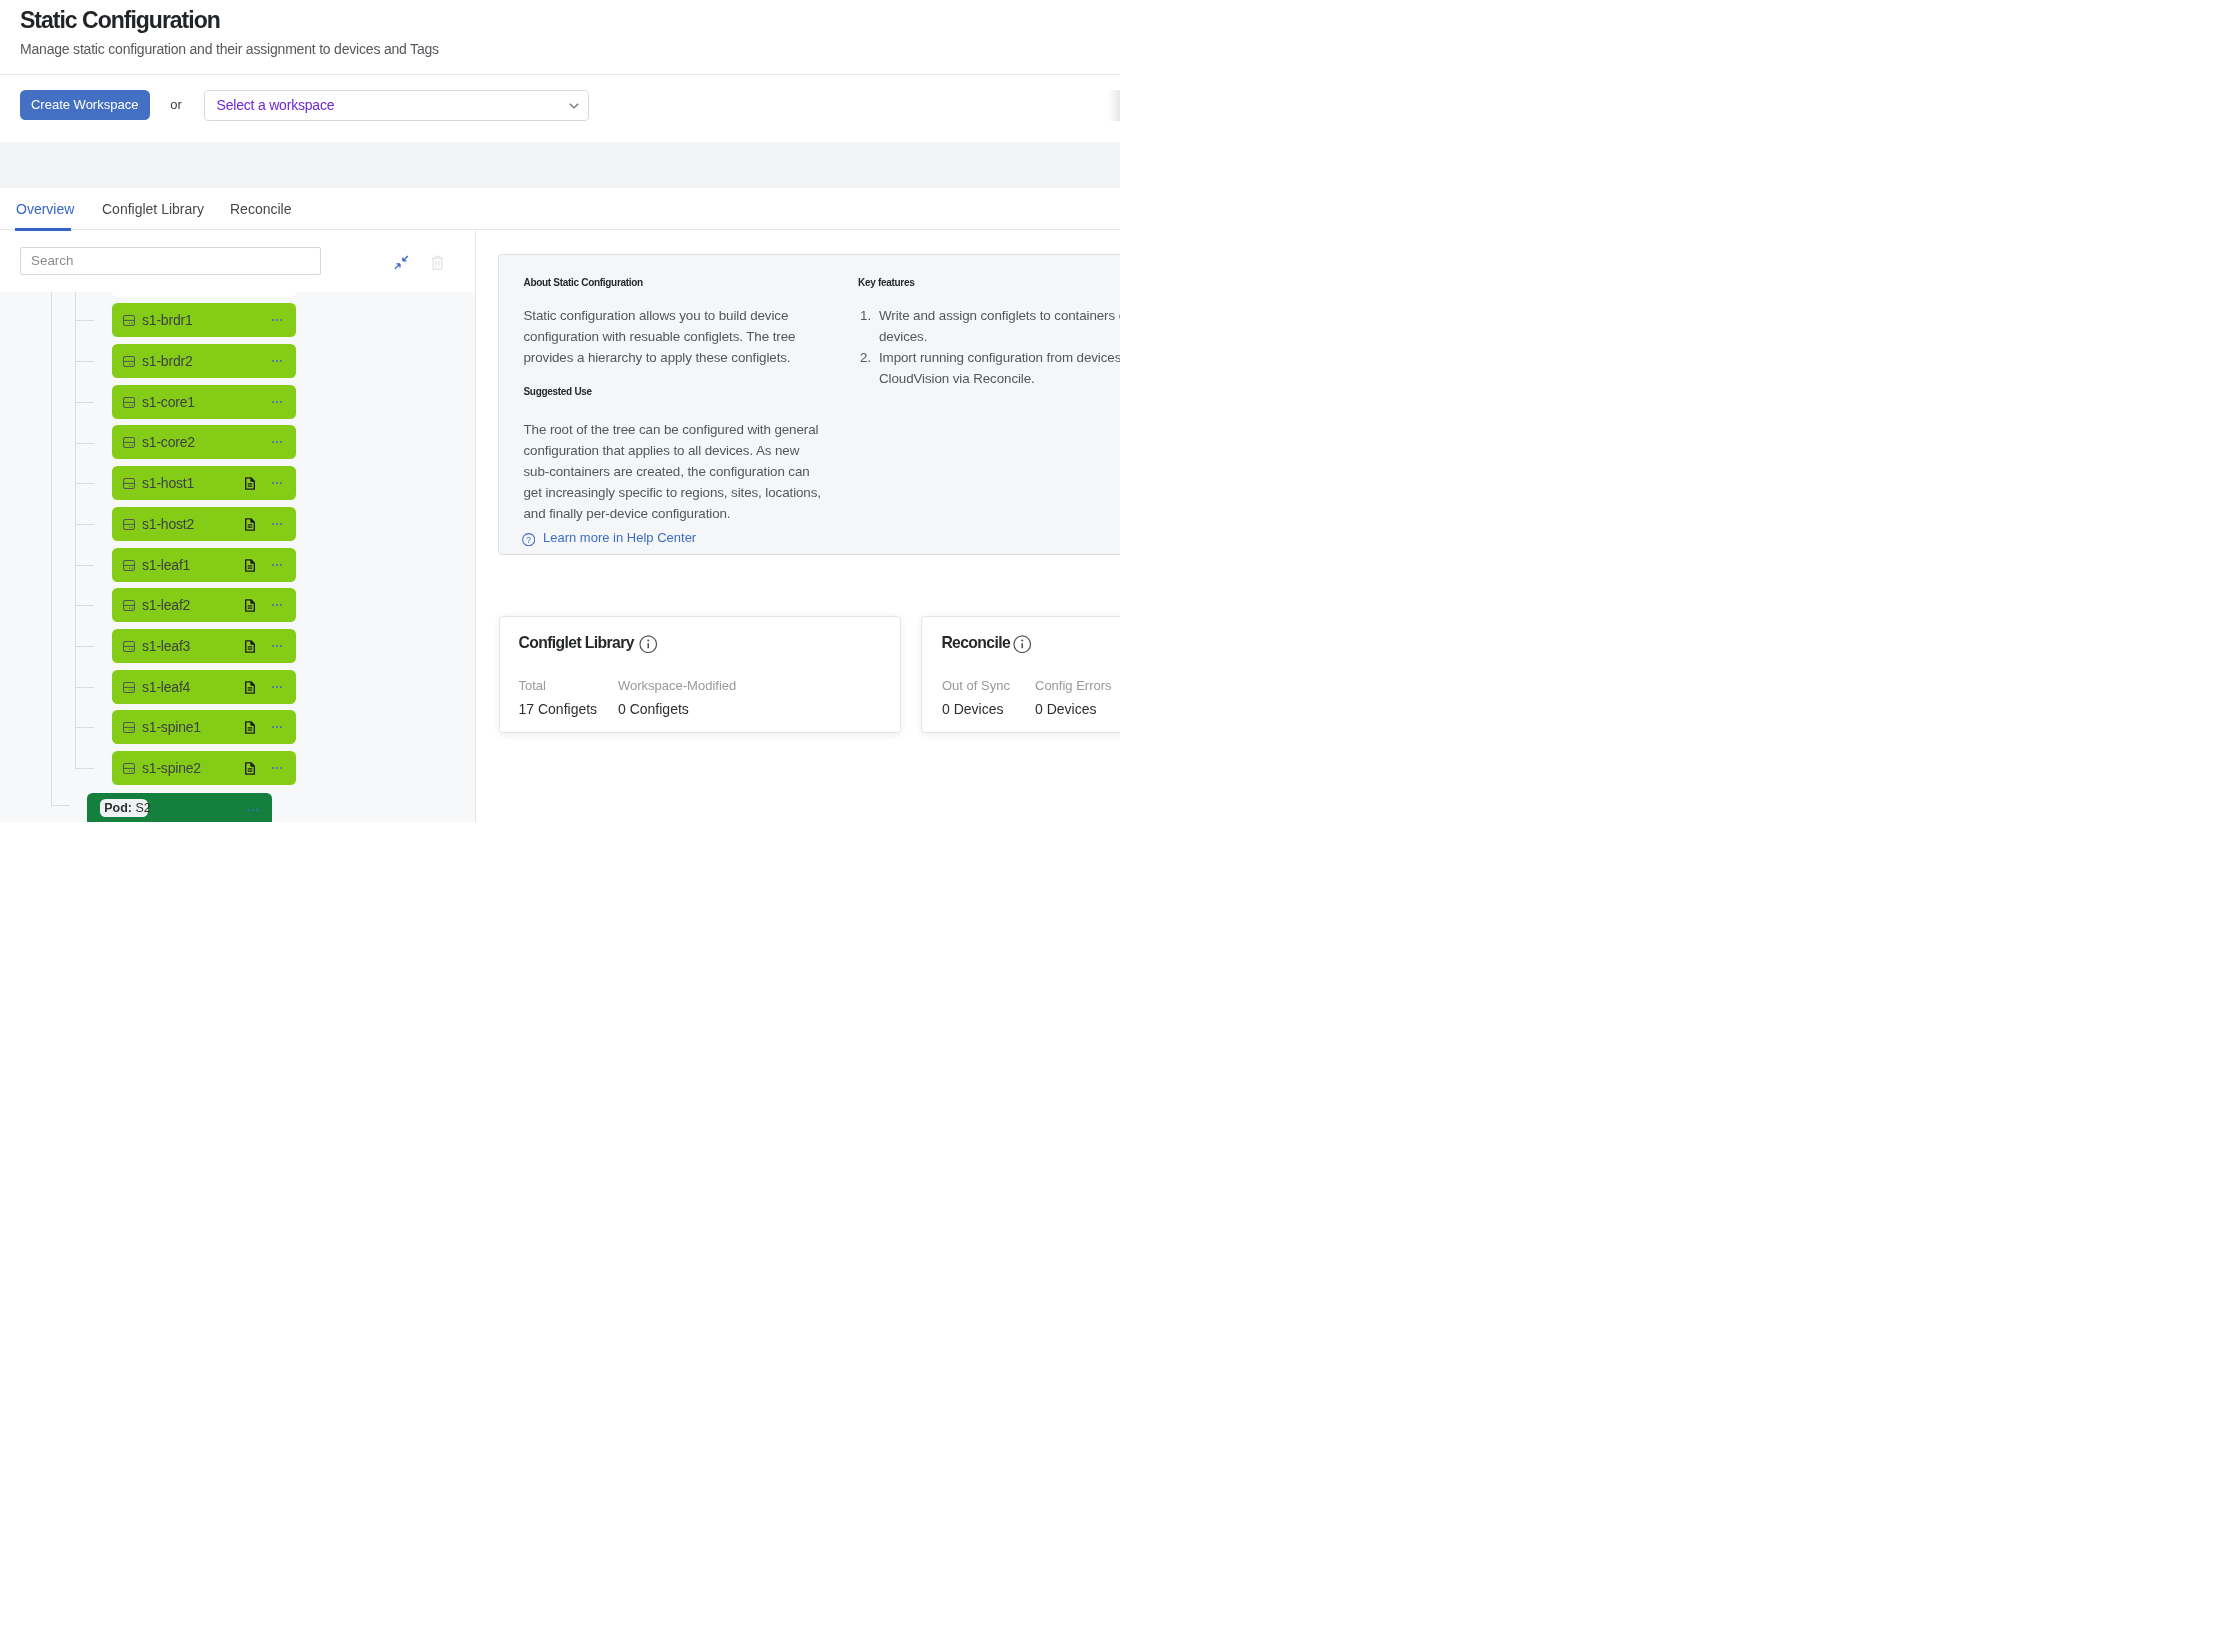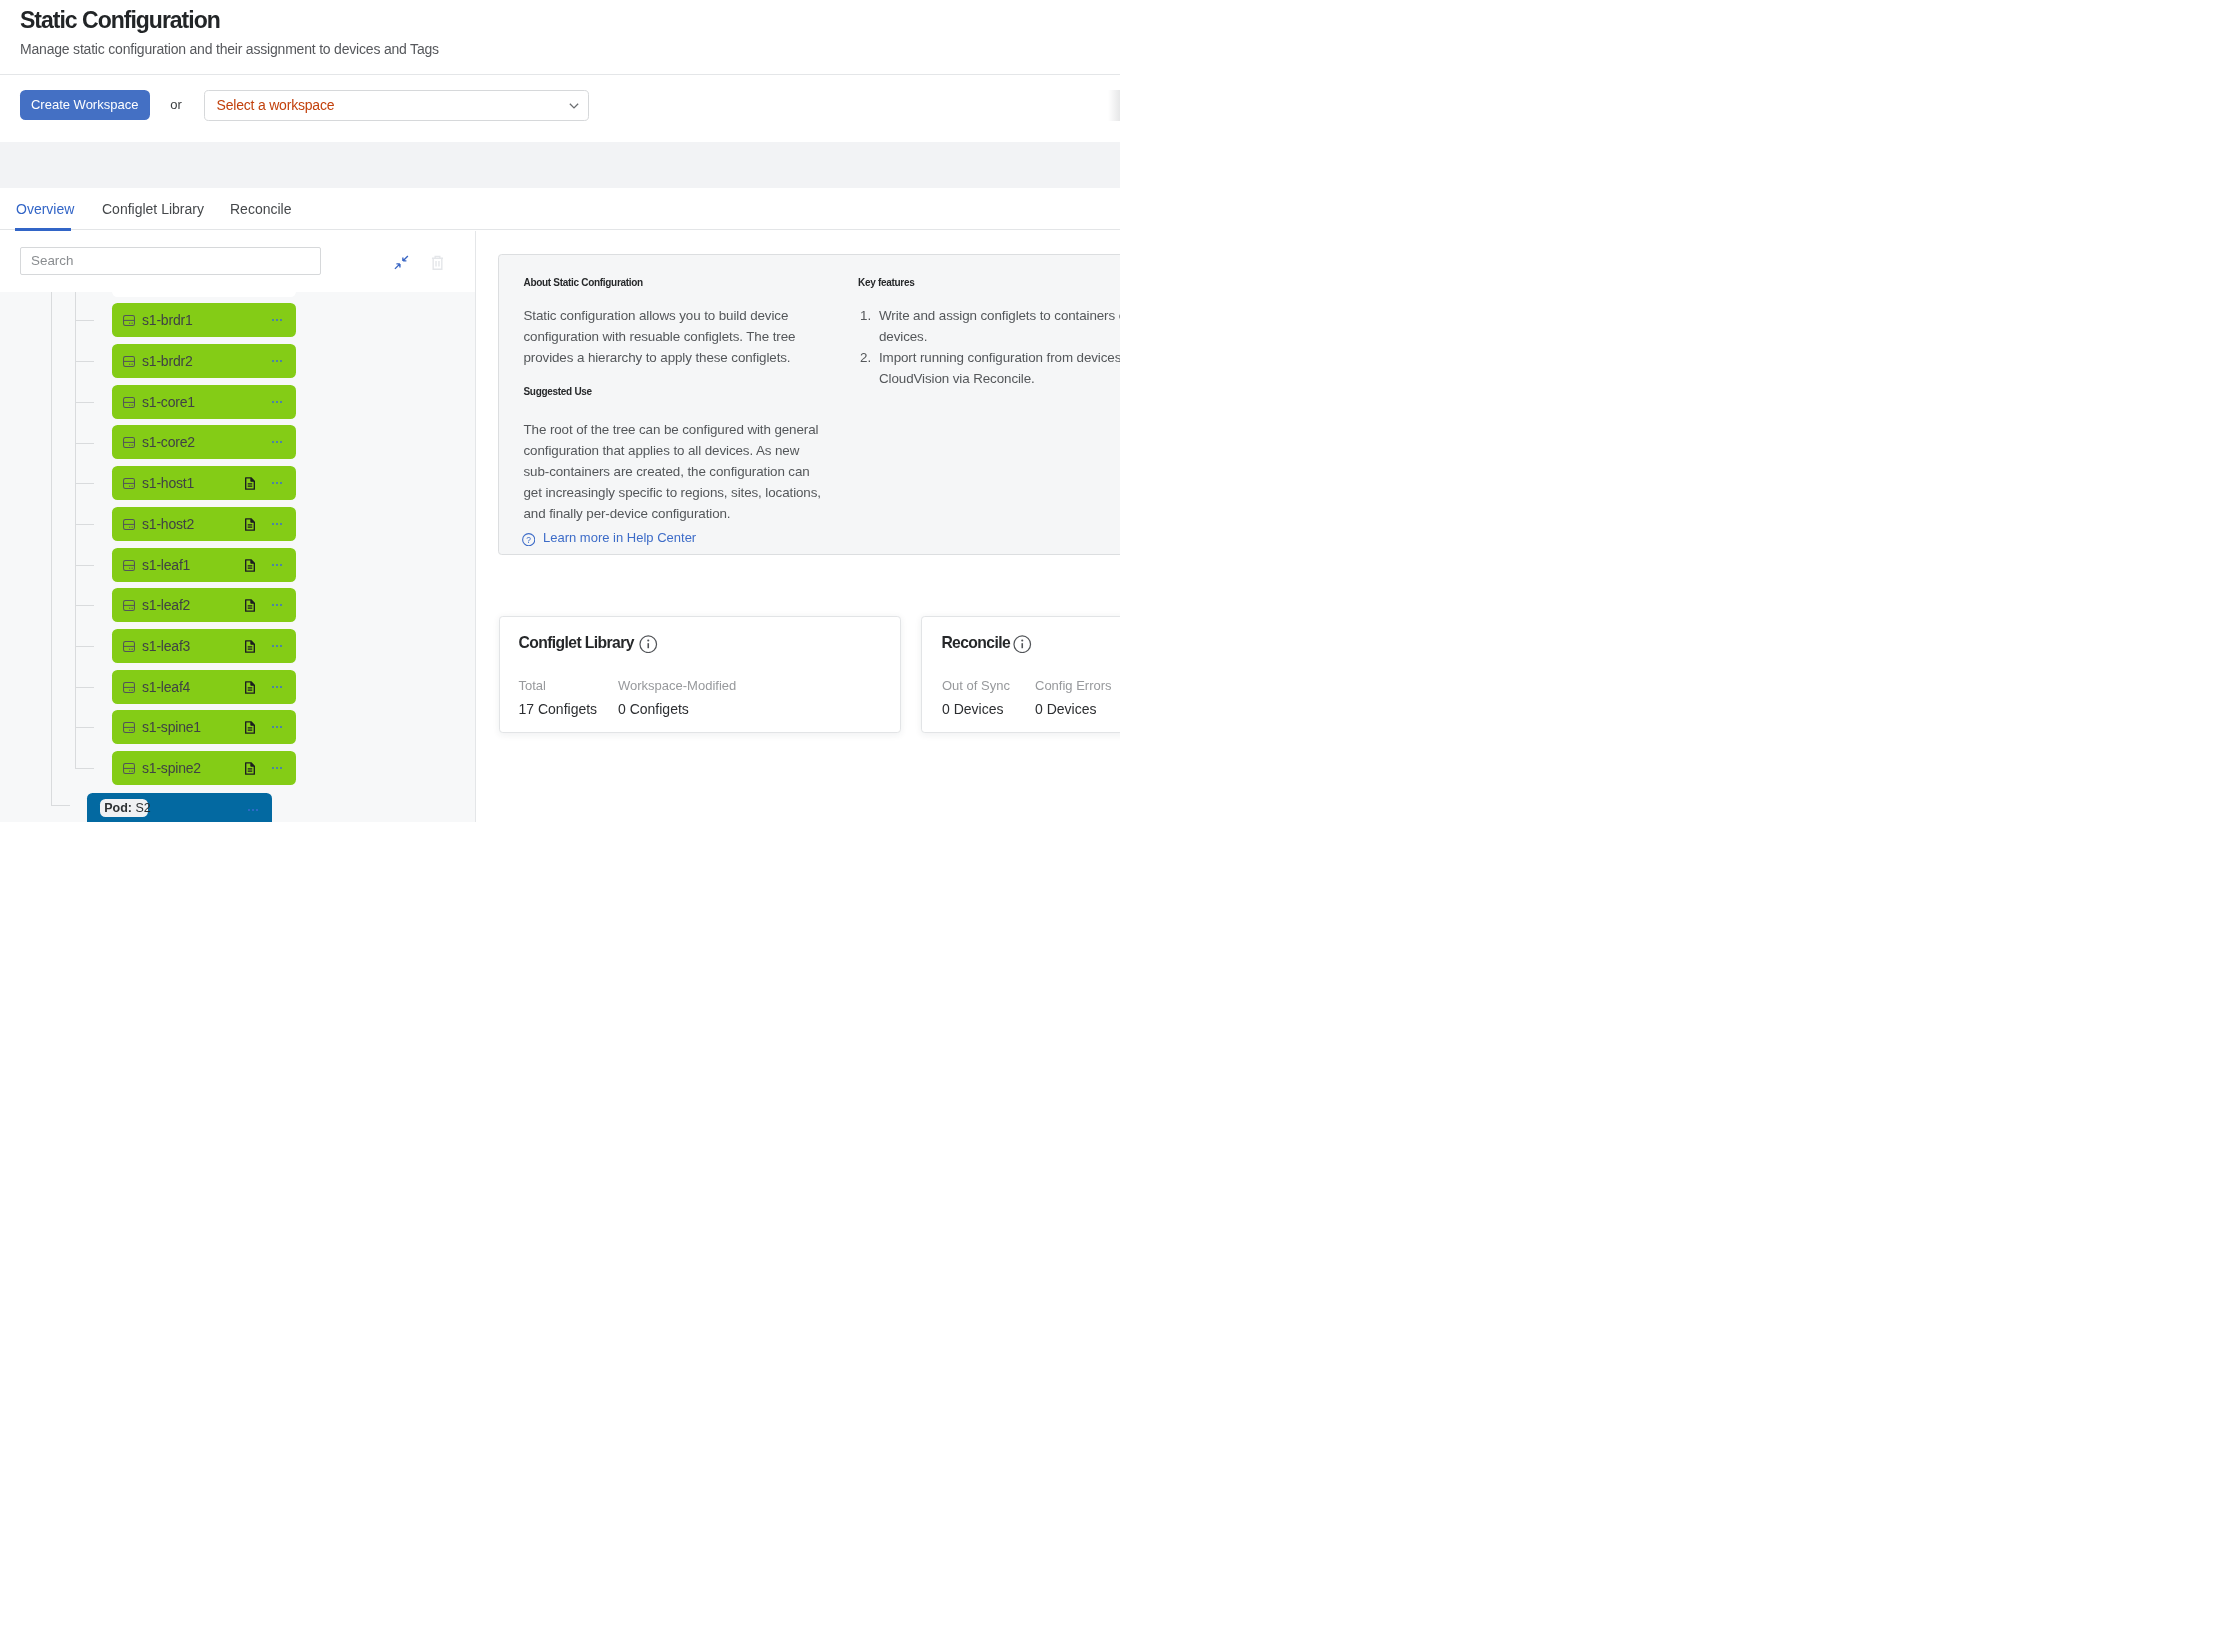--- a/index.html
+++ b/index.html
@@ -11,21 +11,21 @@
 
 #title { left:20px; top:7.4px; font-size:23px; font-weight:700; color:#222527; letter-spacing:-1px; }
 #subtitle { left:20px; top:41px; font-size:14px; color:#56585c; letter-spacing:-0.2px; }
 #hdr-line { left:0; top:74px; width:1120px; height:0.9px; background:#e4e6e8; }
 
 
 #btn-create { left:19.7px; top:90px; width:130px; height:30px; background:#4470c4; border-radius:5.5px;
   color:#fff; font-size:13px; text-align:center; line-height:30px; }
 #or-txt { left:162px; top:90px; width:28px; text-align:center; line-height:30px; font-size:13px; color:#3b3e40; }
 #sel-box { left:204px; top:90px; width:385px; height:31px; border:0.9px solid #d6d8da; border-radius:4.6px; background:#fff; }
-#sel-box .ph { position:absolute; left:11.5px; top:0; line-height:29px; font-size:14px; letter-spacing:-0.2px; color:#c2410c; }
+#sel-box .ph { position:absolute; left:11.5px; top:0; line-height:29px; font-size:14px; letter-spacing:-0.2px; color:#6d28d9; }
 #sel-box svg { position:absolute; right:8.3px; top:9.2px; }
 #cut-btn { left:1108px; top:90px; width:12px; height:31px; background:linear-gradient(to right, rgba(130,134,138,0), rgba(130,134,138,0.2)); }
 
 
 #band { left:0; top:142px; width:1120px; height:46px; background:#f2f3f5; }
 #alert { left:11.5px; top:144px; width:1117px; height:35px; background:#fbf3d9; border:0.9px solid #eddfa5; border-radius:5.5px;
   font-size:12px; color:#2a2c2e; line-height:33px; padding-left:15px; }
 
 
 #tabs { left:0; top:188px; width:1120px; height:42px; background:#fff; border-bottom:0.9px solid #e3e5e7; }
@@ -305,21 +305,21 @@
             <path d="M0.75 0.75 L6.6 0.75 L10.25 4.4 L10.25 13.25 L0.75 13.25 Z" stroke="#1c1e20" stroke-width="1.5" stroke-linejoin="round"></path>
             <path d="M6.4 0.9 L6.4 4.6 L10.1 4.6" fill="#1c1e20" stroke="#1c1e20" stroke-width="1"></path>
             <path d="M3 7.3 L8 7.3 M3 10 L8 10" stroke="#1c1e20" stroke-width="1.4"></path>
           </svg>
           <div class="dots" style="left:160px">
             <i></i>
             <i></i>
             <i></i>
           </div>
         </div>
-      <div style="position:absolute;left:87px;top:501px;width:185px;height:35px;background:#0369a1;border-radius:5.5px">
+      <div style="position:absolute;left:87px;top:501px;width:185px;height:35px;background:#15803d;border-radius:5.5px">
           <div style="position:absolute;left:13px;top:6px;width:48px;height:18px;background:#f0f1f3;border-radius:5.5px;font-size:12.5px;line-height:18px;padding-left:4.2px;color:#2e3133;white-space:nowrap"><b>Pod:</b> S2</div>
           <div class="dots" style="left:161px">
             <i></i>
             <i></i>
             <i></i>
           </div>
         </div>
     </div>
     <div id="lpanel-head">
       <div id="search">Search</div>

